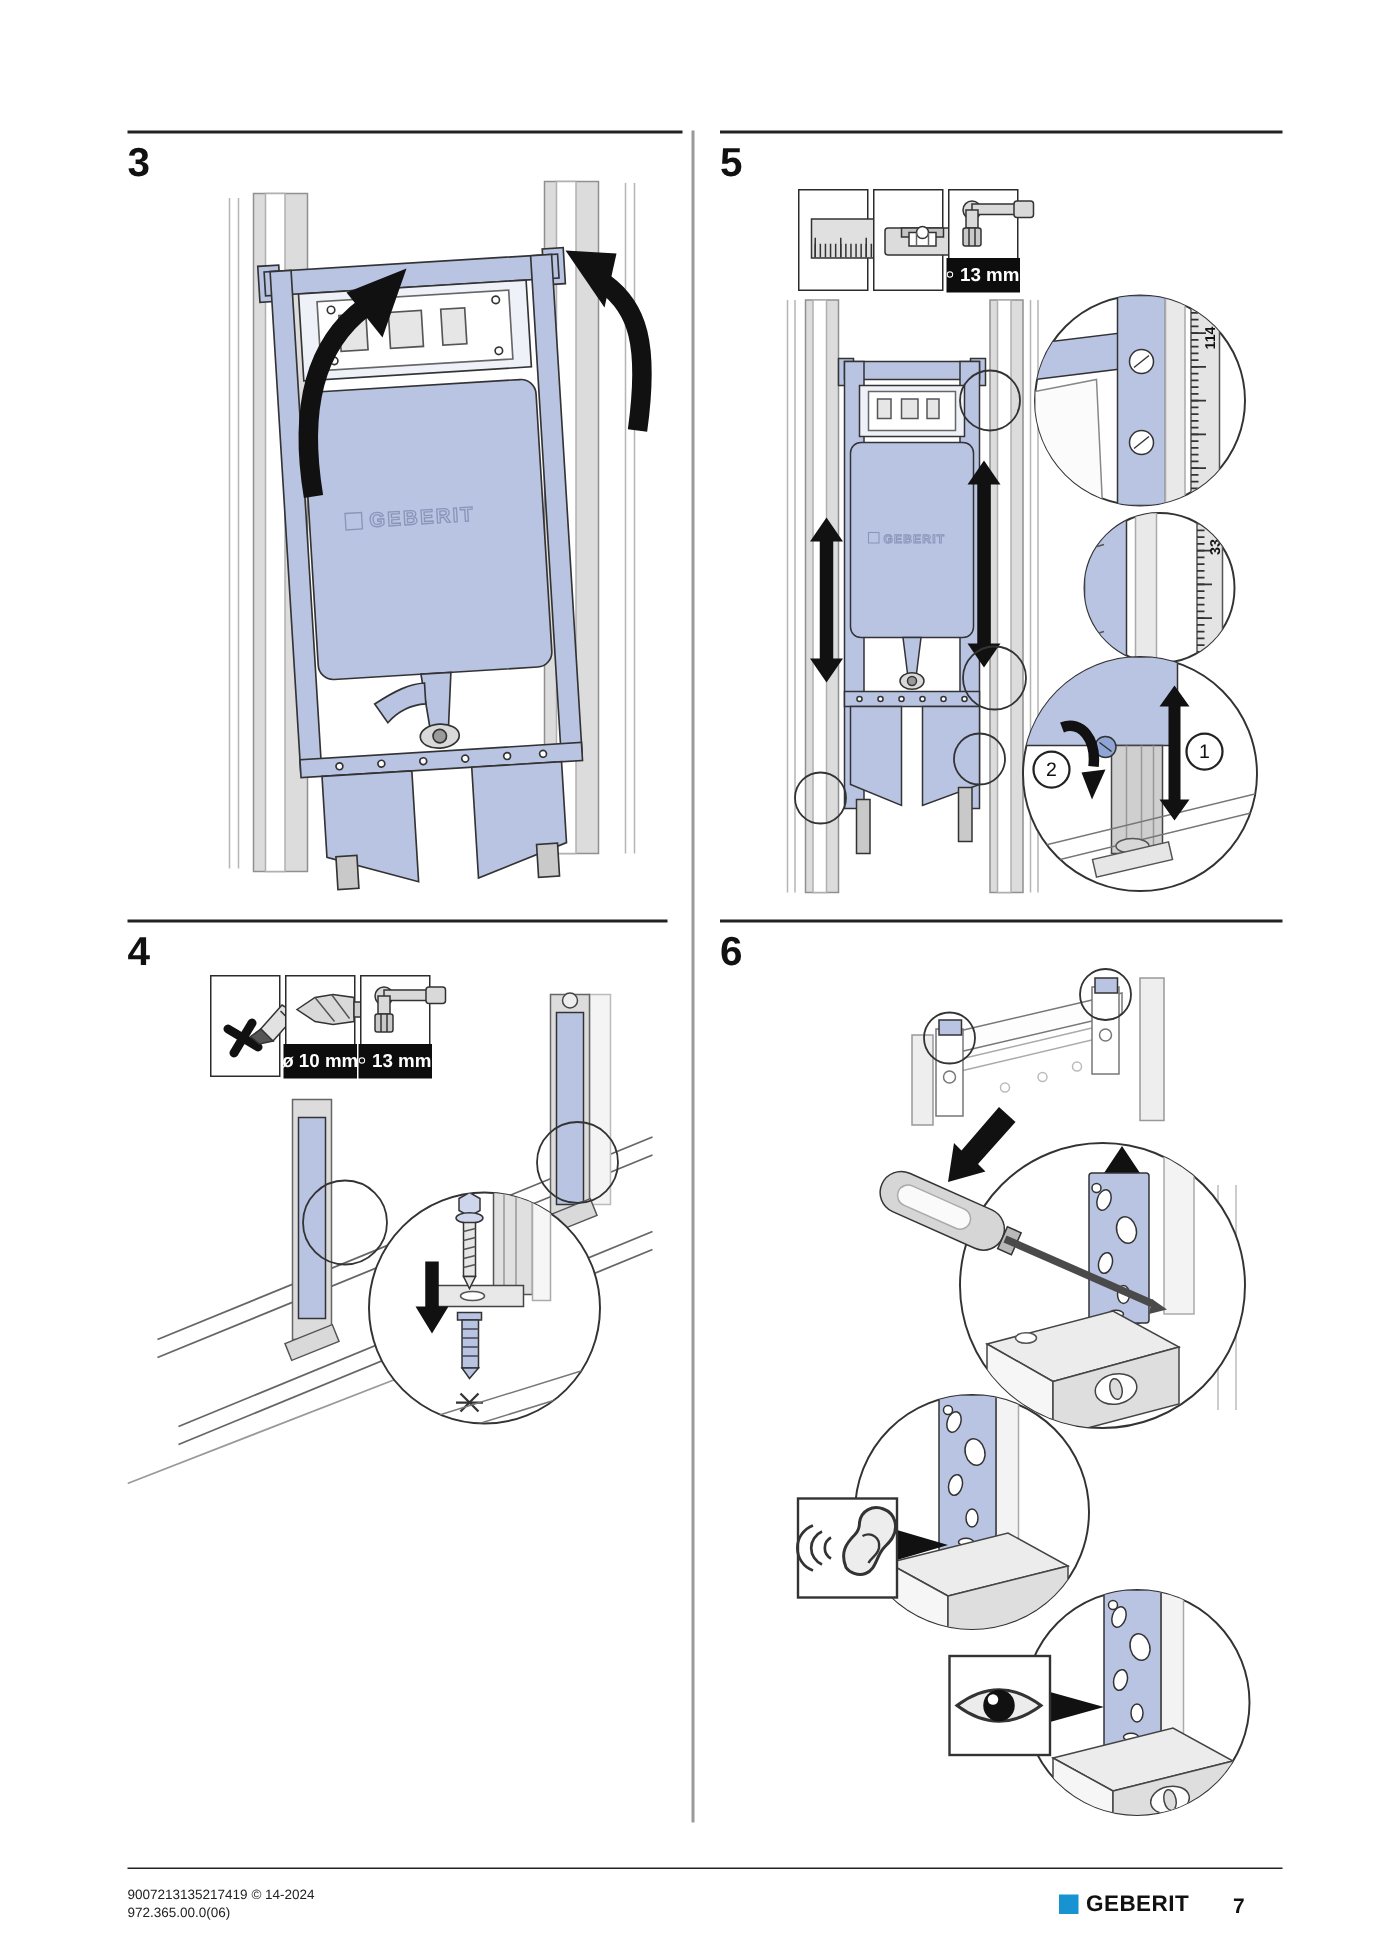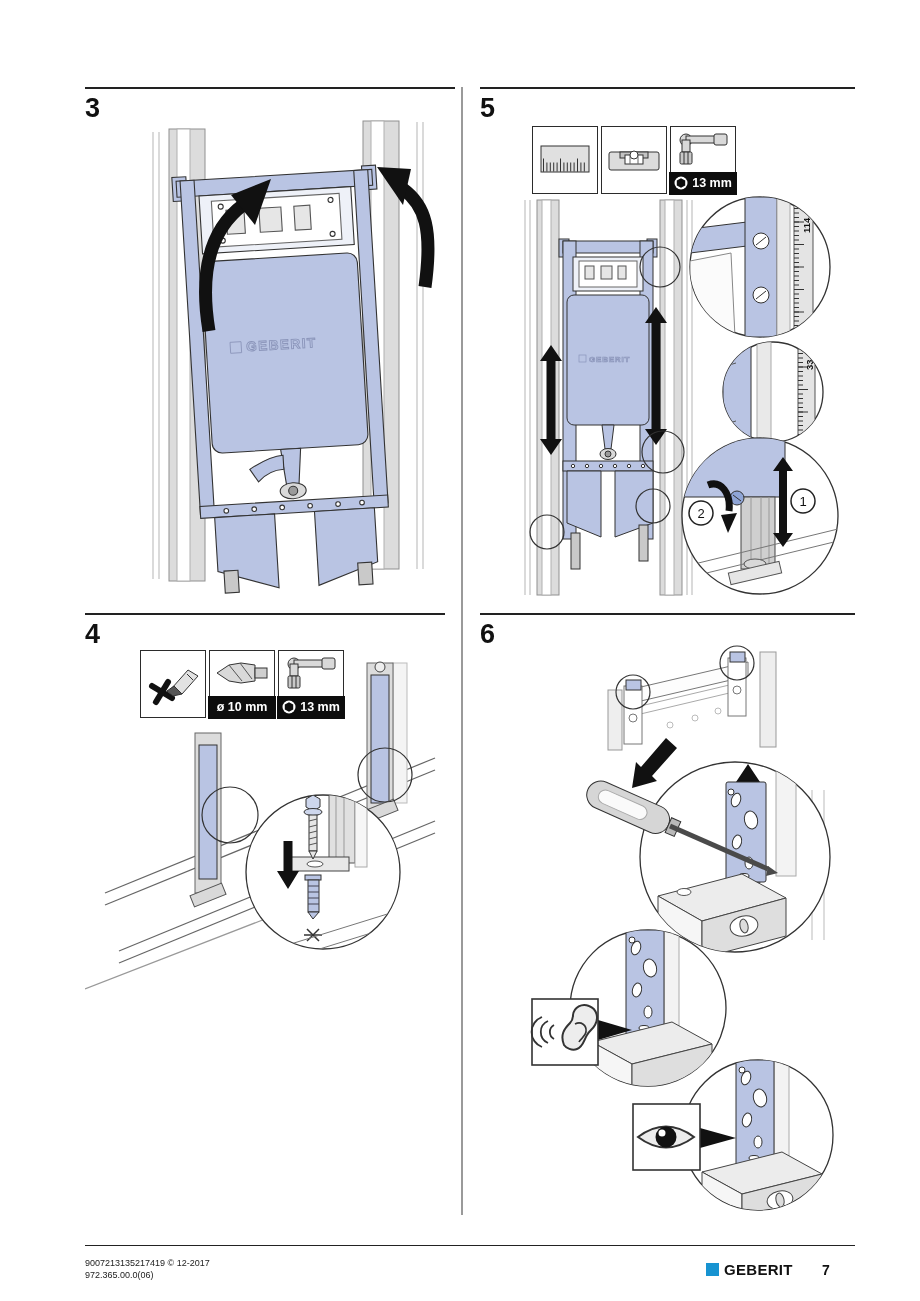--- a/index.html
+++ b/index.html
@@ -3,21 +3,21 @@
 <meta charset="utf-8">
 <style>
   html,body{margin:0;padding:0;background:#fff;}
   .page{position:relative;width:920px;height:1301px;background:#ffffff;overflow:hidden;
         font-family:"Liberation Sans",sans-serif;color:#1a1a1a;}
   .abs{position:absolute;}
   .step-rule{position:absolute;left:0;top:0;height:0;border-top:2px solid #222;}
   .step-number{position:absolute;font-size:27px;font-weight:bold;color:#111;}
   .vdivider{position:absolute;width:2px;background:#9a9a9a;}
   .toolrow{position:absolute;display:flex;gap:3px;}
-  .toolbox{position:relative;width:66px;height:68px;border:1.6px solid #2b2b2b;background:#fff;box-sizing:border-box;}
+  .toolbox{position:relative;width:47px;height:68px;border:1.6px solid #2b2b2b;background:#fff;box-sizing:border-box;}
   .tool-icon{position:absolute;left:1px;top:1px;}
   .tool-icon.centered{top:11px;}
   .tool-label{position:absolute;left:-1.6px;right:-1.6px;bottom:-1.6px;height:23px;background:#0d0d0d;
               color:#fff;display:flex;align-items:center;justify-content:center;gap:4px;
               font-size:12.5px;font-weight:bold;white-space:nowrap;}
   .footer-rule{position:absolute;height:0;border-top:1.6px solid #222;}
   .footer-text{position:absolute;font-size:9px;line-height:12px;color:#222;}
   .brand{position:absolute;display:flex;align-items:center;gap:5px;font-size:15px;font-weight:bold;color:#111;letter-spacing:.3px;}
   .brand-square{display:inline-block;width:13px;height:13px;background:#1793d1;}
   .page-number{position:absolute;font-size:14px;font-weight:bold;color:#111;}
@@ -535,21 +535,21 @@
           <path d="M 158,507 Q 186,486 214,507 Q 186,528 158,507 Z" fill="#ececec" stroke="#333" stroke-width="2"></path>
           <circle cx="186" cy="507" r="10.5" fill="#111"></circle>
           <circle cx="182" cy="503" r="3.5" fill="#fff"></circle>
         </g>
       </g>
     </svg>
   </section>
 
   <div class="footer-rule" style="left:85px;top:1245px;width:770px;"></div>
   <div class="footer-text" style="left:85px;top:1257px;">
-    <div>9007213135217419 © 12-2017</div>
+    <div>9007213135217419 © 14-2024</div>
     <div>972.365.00.0(06)</div>
   </div>
   <div class="brand" style="left:706px;top:1261px;">
     <span class="brand-square"></span>
     <span>GEBERIT</span>
   </div>
   <div class="page-number" style="left:822px;top:1262px;">7</div>
 
 </div>
 

